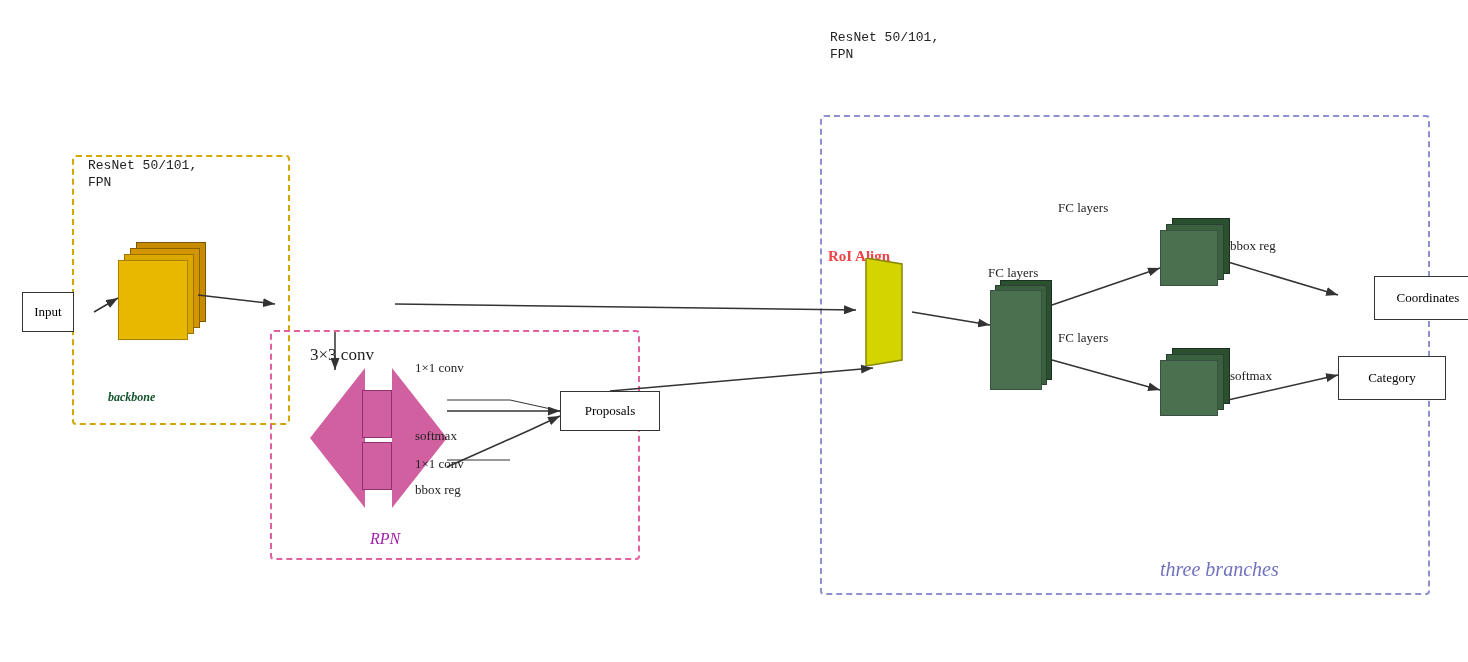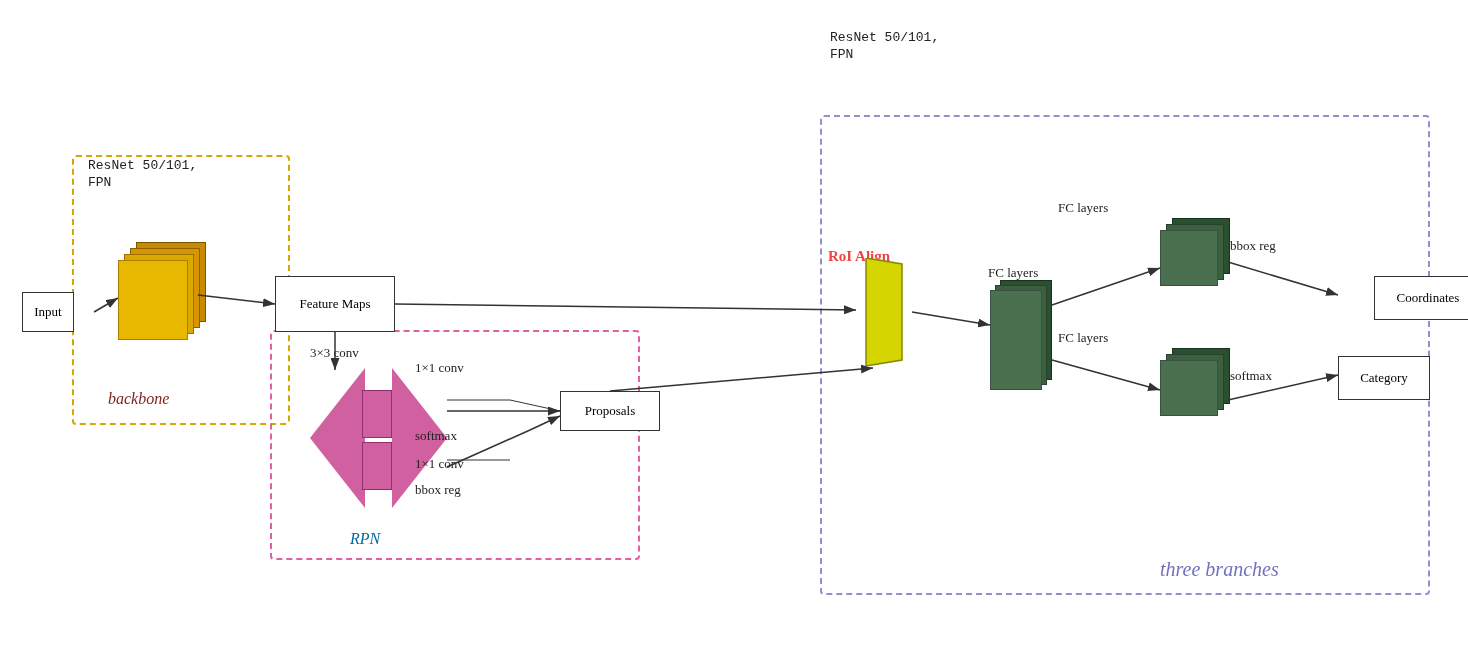--- a/index.html
+++ b/index.html
@@ -36,28 +36,29 @@
       position: absolute;
       left: 820px; top: 115px;
       width: 610px; height: 480px;
       border: 2px dashed #9090d0;
       border-radius: 4px;
     }
     
     .label-backbone {
       position: absolute;
       left: 108px; top: 390px;
-      color: #7f1d1d;
+      color: #14532d;
       font-style: italic;
-      font-size: 16px;
+      font-size: 12px;
+      font-weight: bold;
     }
     .label-rpn {
       position: absolute;
-      left: 350px; top: 530px;
-      color: #0369a1;
+      left: 370px; top: 530px;
+      color: #a21caf;
       font-style: italic;
       font-size: 16px;
     }
     .label-three-branches {
       position: absolute;
       left: 1160px; top: 558px;
       color: #7070c0;
       font-style: italic;
       font-size: 20px;
     }
@@ -103,21 +104,21 @@
       width: 100px; height: 40px;
     }
     
     .el-coordinates {
       left: 1338px; top: 276px;
       width: 108px; height: 44px; margin-left: 36px;
     }
     
     .el-category {
       left: 1338px; top: 356px;
-      width: 92px; height: 44px;
+      width: 108px; height: 44px;
     }
     
     .roi-align-label {
       position: absolute;
       left: 828px; top: 248px;
       color: #ef4444;
       font-size: 15px;
       font-weight: bold;
       font-family: Liberation Serif, serif;
     }
@@ -161,39 +162,36 @@
   </div>
 
   <div style="position:absolute; left:118px; top:242px;">
 
     <div style="position:absolute; left:18px; top:0; width:70px; height:80px; background:#c88a00; border:1.5px solid #7a5500;"></div>
     <div style="position:absolute; left:12px; top:6px; width:70px; height:80px; background:#d49500; border:1.5px solid #8a6000;"></div>
     <div style="position:absolute; left:6px; top:12px; width:70px; height:80px; background:#dba800; border:1.5px solid #9a7000;"></div>
     <div style="position:absolute; left:0; top:18px; width:70px; height:80px; background:#e8b800; border:1.5px solid #aa8000;"></div>
   </div>
 
-  <div class="box el-feature-maps">
-    <span>Feature Maps</span>
-  </div>
 
   <div style="position:absolute; left:310px; top:368px; width:0; height:0;
     border-top: 70px solid transparent;
     border-bottom: 70px solid transparent;
     border-right: 55px solid #d060a0;"></div>
 
   <div style="position:absolute; left:362px; top:390px; width:30px; height:48px; background:#d060a0; border:1.5px solid #903070;"></div>
   <div style="position:absolute; left:362px; top:442px; width:30px; height:48px; background:#d060a0; border:1.5px solid #903070;"></div>
 
   <div style="position:absolute; left:392px; top:368px; width:0; height:0;
     border-top: 70px solid transparent;
     border-bottom: 70px solid transparent;
     border-left: 55px solid #d060a0;"></div>
 
   <div style="position:absolute; left:415px; top:360px; font-size:13px; color:#222;">1×1 conv</div>
-  <div style="position:absolute; left:310px; top:345px; font-size:13px; color:#222;">3×3 conv</div>
+  <div style="position:absolute; left:310px; top:345px; font-size:17px; color:#222;">3×3 conv</div>
   <div style="position:absolute; left:415px; top:428px; font-size:13px; color:#222;">softmax</div>
   <div style="position:absolute; left:415px; top:456px; font-size:13px; color:#222;">1×1 conv</div>
   <div style="position:absolute; left:415px; top:482px; font-size:13px; color:#222;">bbox reg</div>
 
   <div class="box el-proposals">
     <span>Proposals</span>
   </div>
 
   <div class="roi-align-label">RoI Align</div>
 

